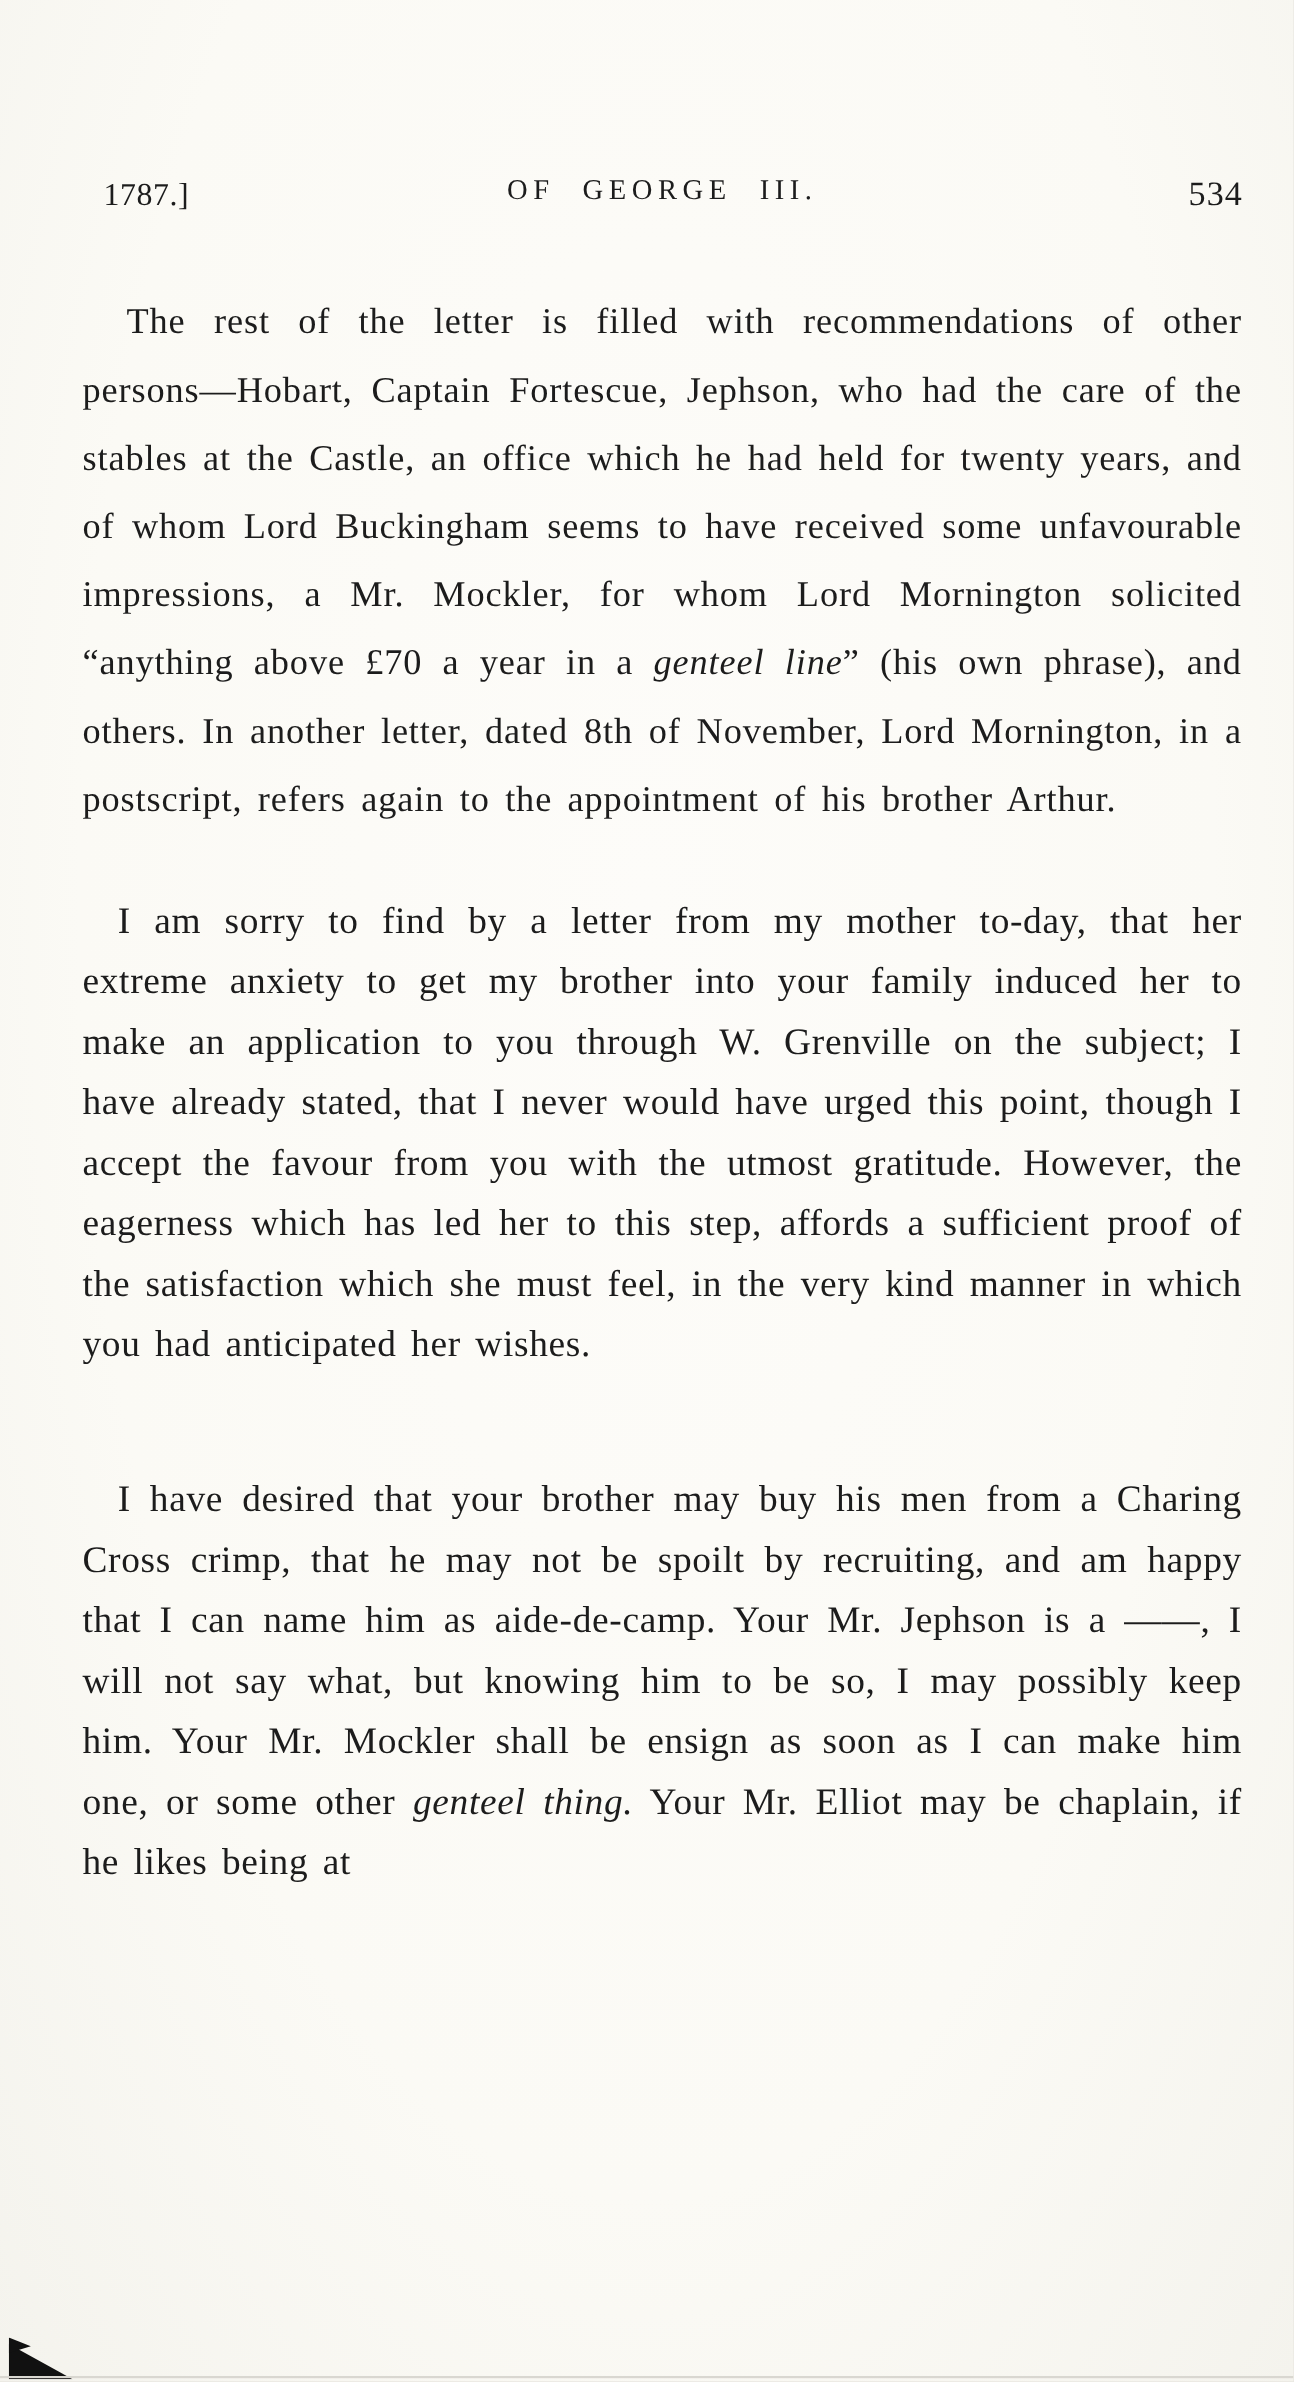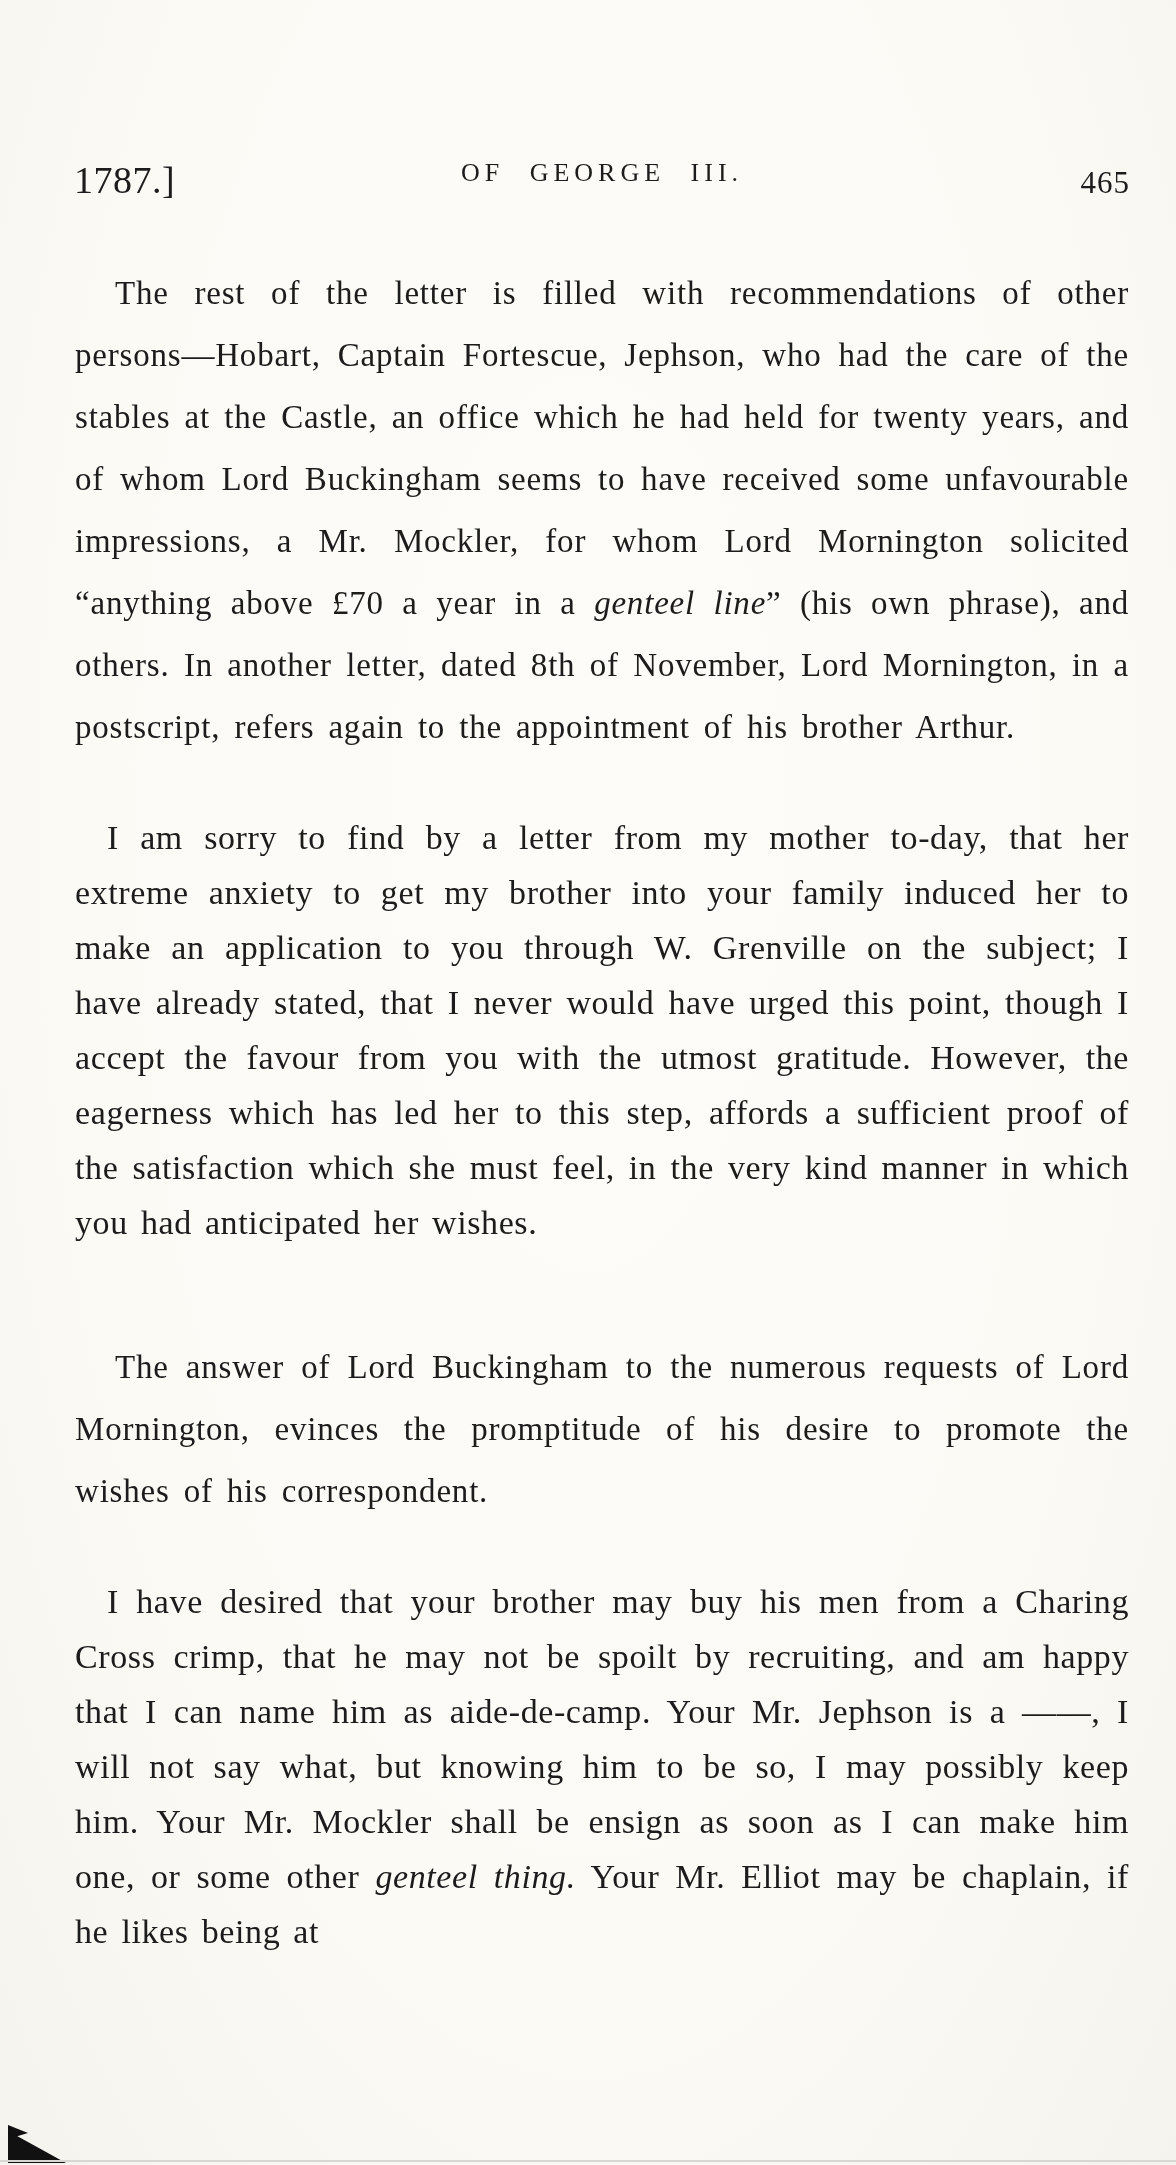--- a/index.html
+++ b/index.html
@@ -22,22 +22,23 @@
 
   
   .page-header {
     position: relative;
     display: flex;
     align-items: baseline;
     height: 34px;
     margin-bottom: 70px;
   }
   .date-marker {
-    font-size: 38px;
+    font-size: 29px;
     letter-spacing: 0.5px;
+    margin-left: 20px;
   }
   .running-title {
     position: absolute;
     left: 0;
     right: 0;
     text-align: center;
     font-size: 26px;
     letter-spacing: 5px;
     word-spacing: 14px;
   }
@@ -90,28 +91,27 @@
   }
 </style>
 </head>
 <body>
 
 <div class="page" style="color: rgb(28, 28, 28);">
 
   <div class="page-header">
     <span class="date-marker">1787.]</span>
     <span class="running-title">OF GEORGE III.</span>
-    <span class="page-number">465</span>
+    <span class="page-number">534</span>
   </div>
 
   <div class="page-body">
 
   <p class="para narrative"><span>The rest of the letter is filled with recommendations of other persons—Hobart, Captain Fortescue, Jephson, who had the care of the stables at the Castle, an office which he had held for twenty years, and of whom Lord Buckingham seems to have received some unfavourable impressions, a Mr. Mockler, for whom Lord Mornington solicited “anything above £70 a year in a </span><i>genteel line</i><span>” (his own phrase), and others. In another letter, dated 8th of November, Lord Mornington, in a postscript, refers again to the appointment of his brother Arthur.</span></p>
       <p class="para letter"><span>I am sorry to find by a letter from my mother to-day, that her extreme anxiety to get my brother into your family induced her to make an application to you through W. Grenville on the subject; I have already stated, that I never would have urged this point, though I accept the favour from you with the utmost gratitude. However, the eagerness which has led her to this step, affords a sufficient proof of the satisfaction which she must feel, in the very kind manner in which you had anticipated her wishes.</span></p>
-      <p class="para narrative"><span>The answer of Lord Buckingham to the numerous requests of Lord Mornington, evinces the promptitude of his desire to promote the wishes of his correspondent.</span></p>
       <p class="para letter"><span>I have desired that your brother may buy his men from a Charing Cross crimp, that he may not be spoilt by recruiting, and am happy that I can name him as aide-de-camp. Your Mr. Jephson is a ——, I will not say what, but knowing him to be so, I may possibly keep him. Your Mr. Mockler shall be ensign as soon as I can make him one, or some other </span><i>genteel thing.</i><span> Your Mr. Elliot may be chaplain, if he likes being at</span></p>
     </div>
 
   <svg class="corner-artifact" viewBox="0 0 62 38" xmlns="http://www.w3.org/2000/svg">
     <polygon points="0,6 58,38 0,38" fill="#111111"></polygon>
     <polygon points="0,0 20,8 0,14" fill="#111111"></polygon>
   </svg>
 
   <div class="bottom-edge"></div>
 

